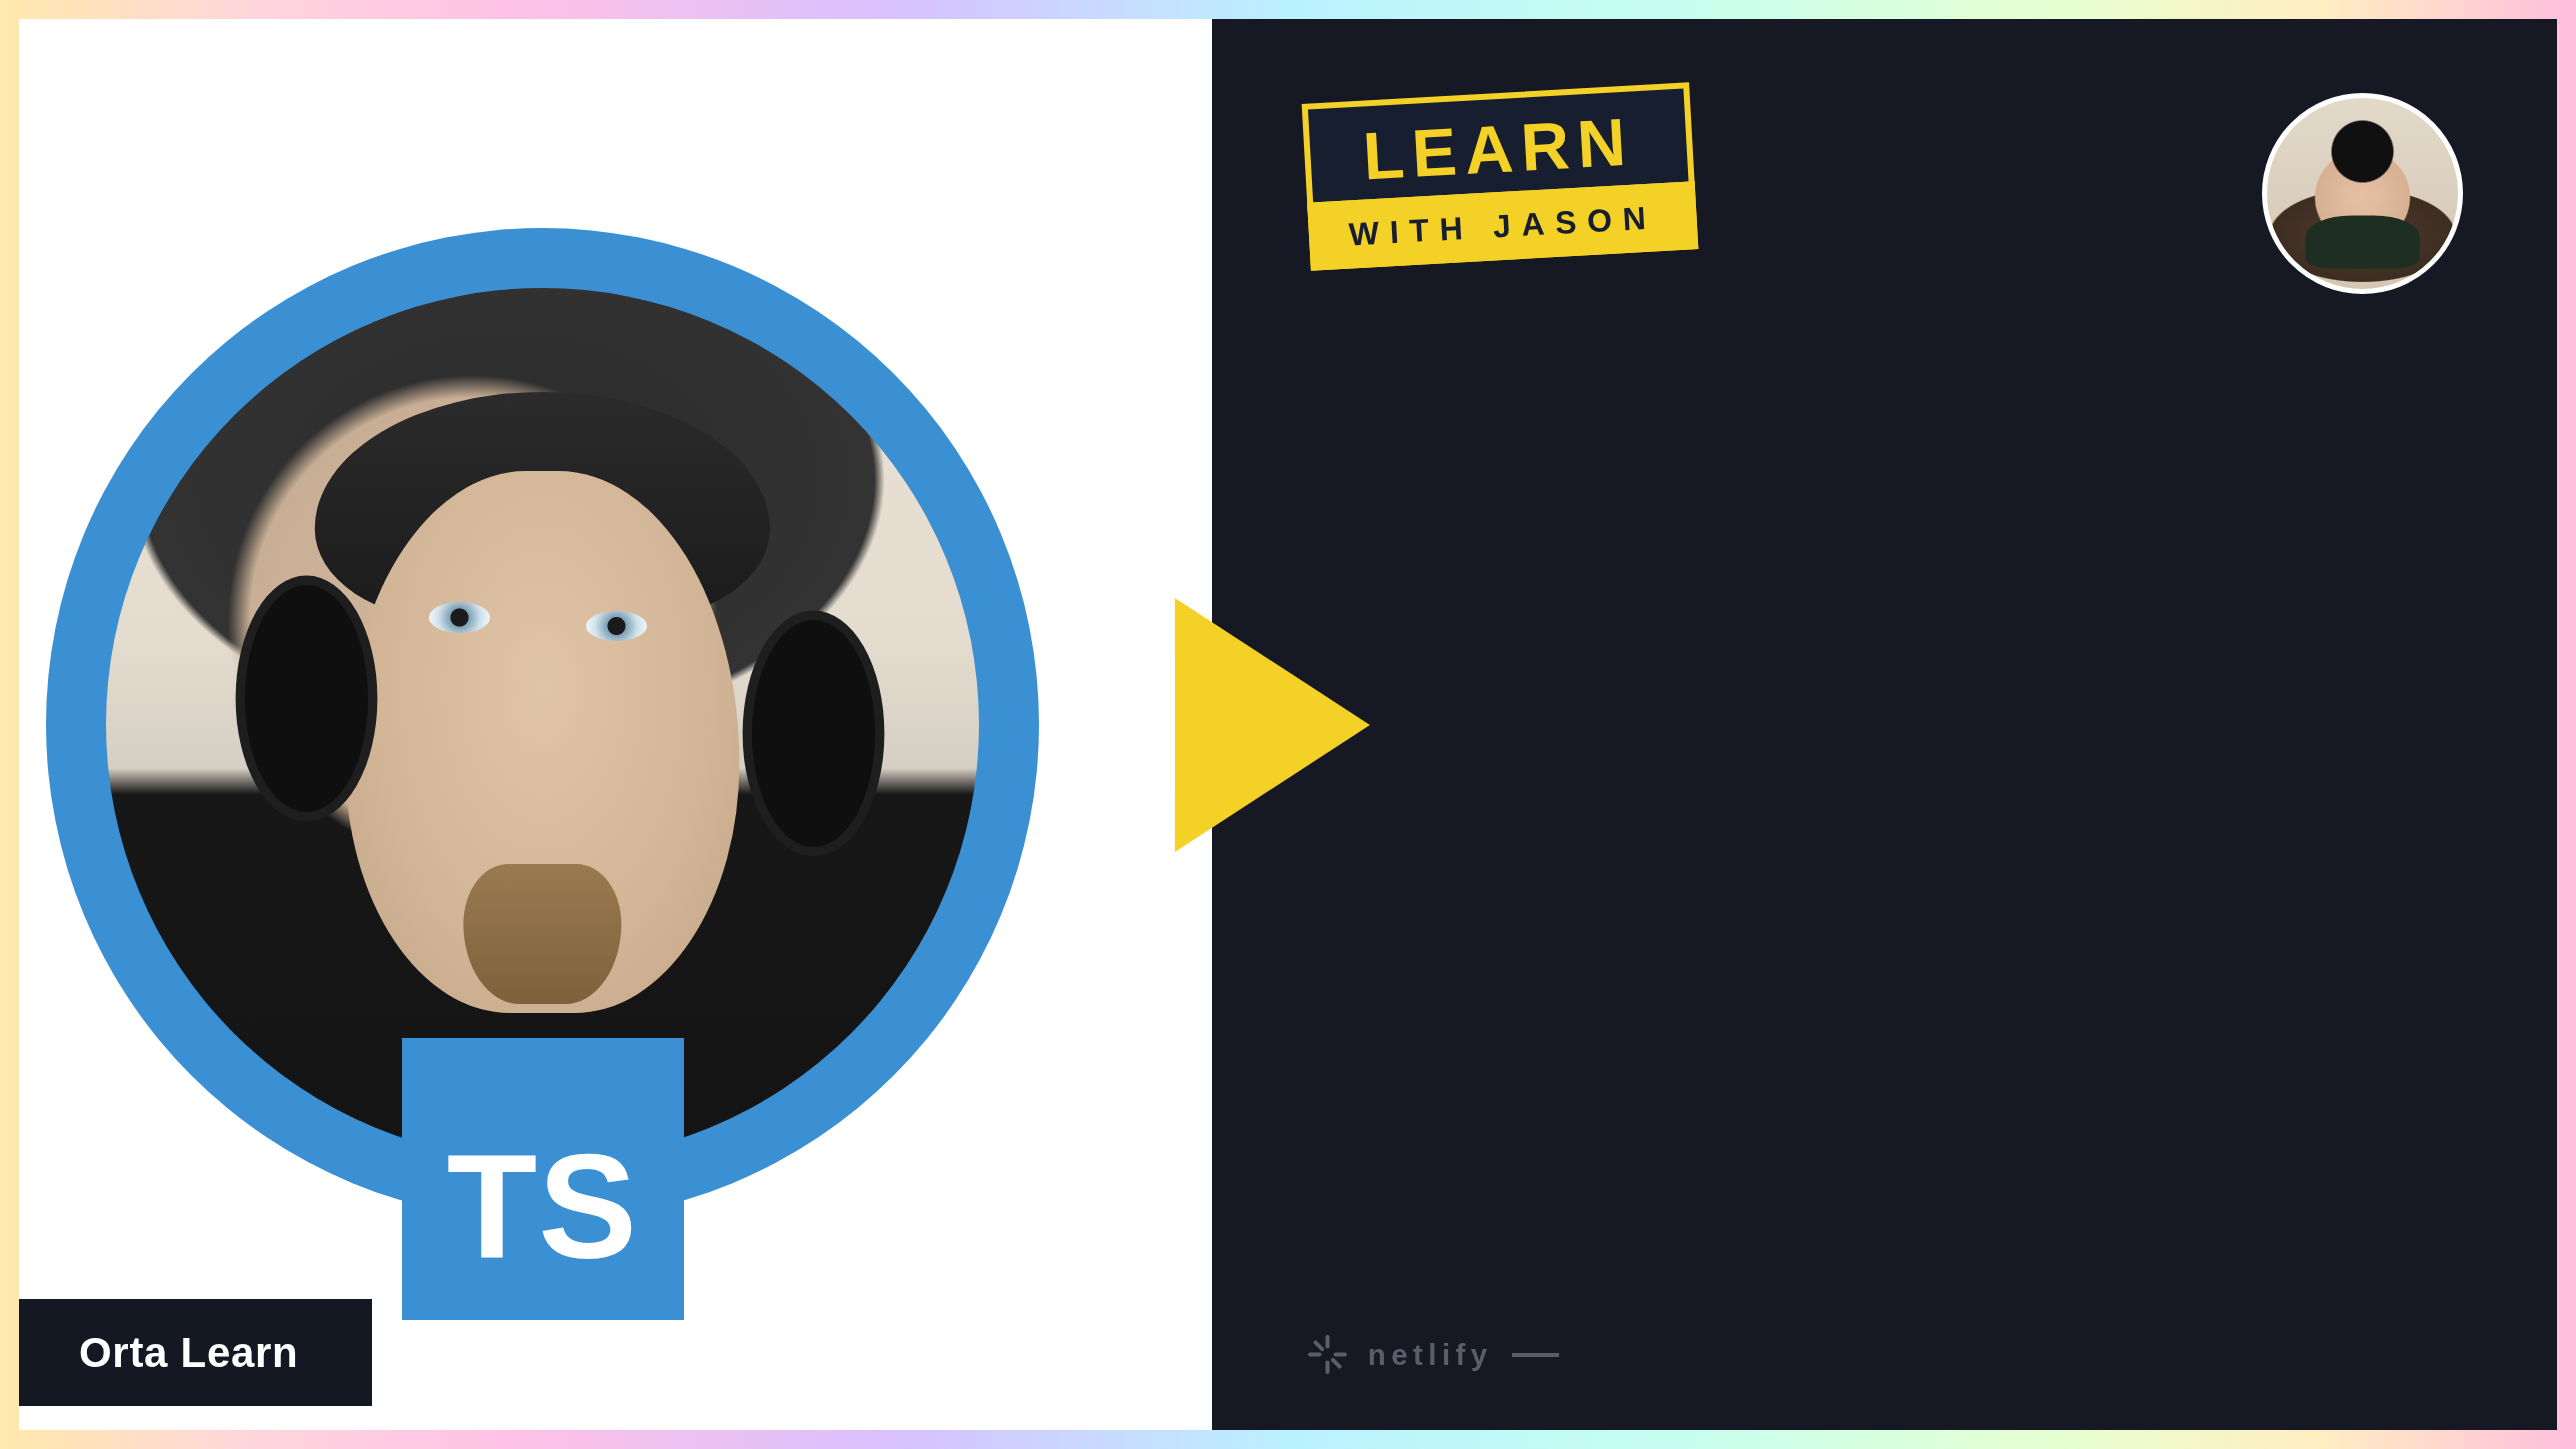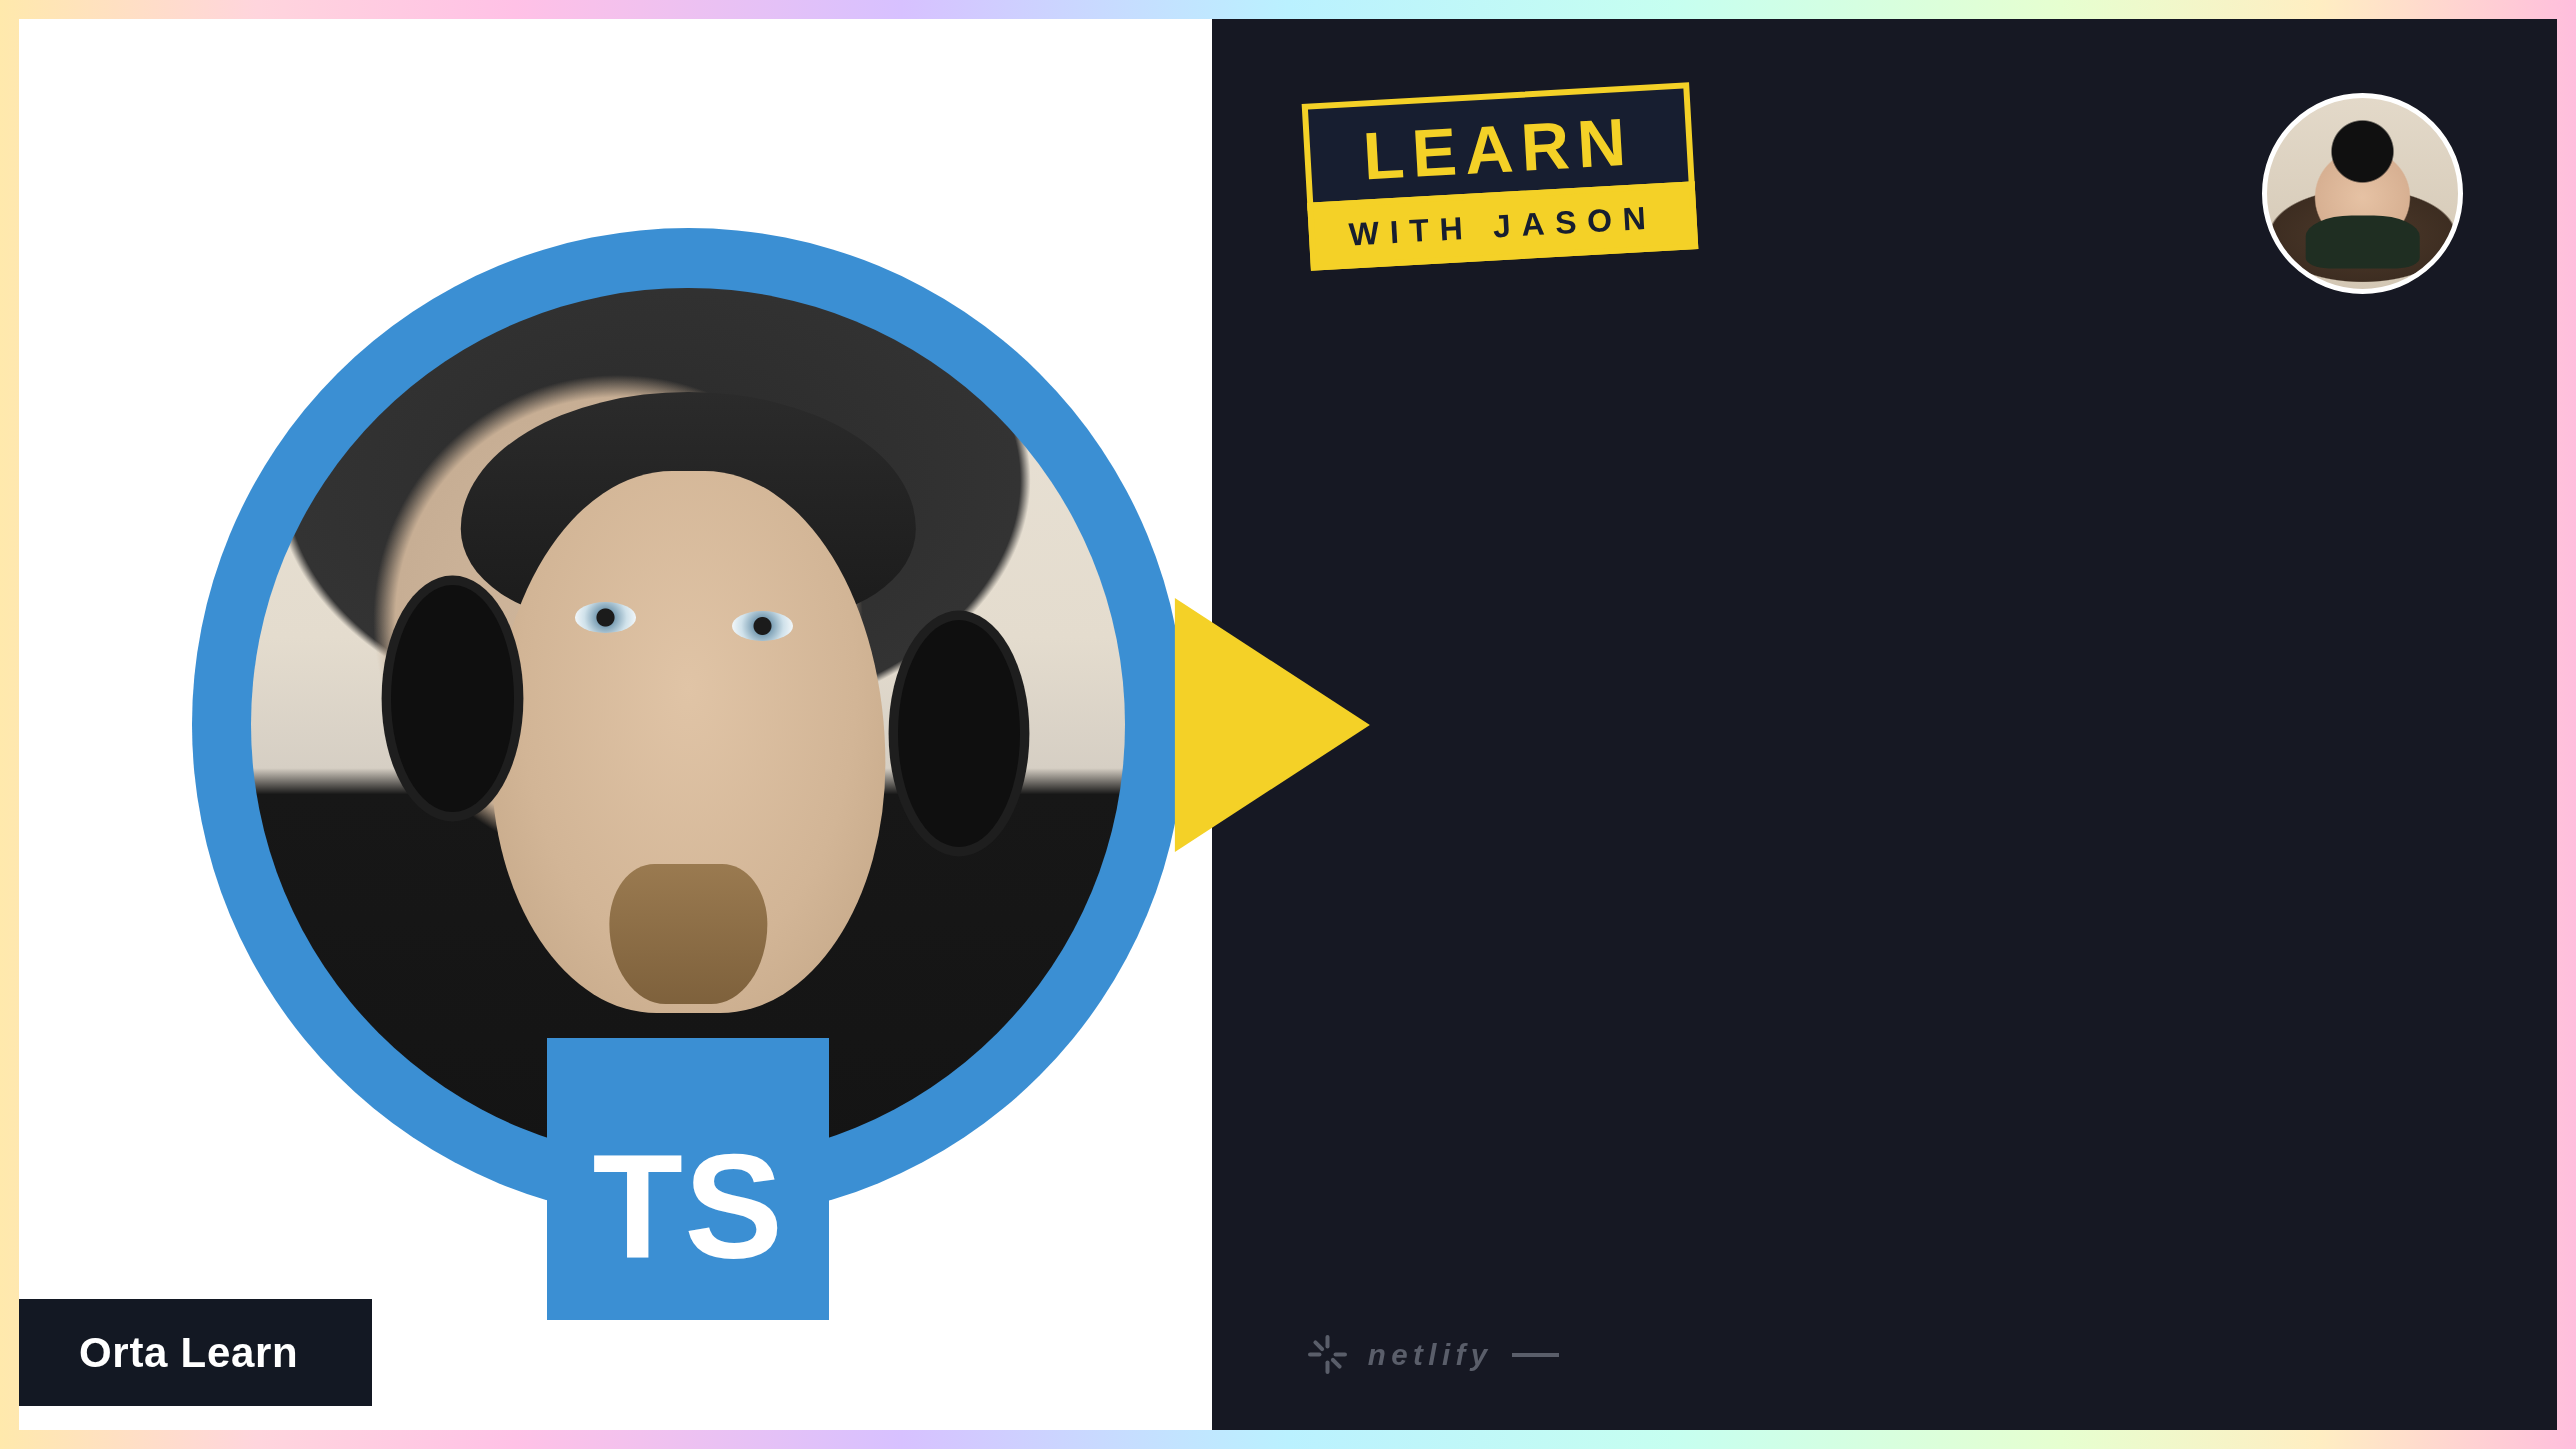--- a/index.html
+++ b/index.html
@@ -36,21 +36,21 @@
     }
 
     
     .left {
       width: 47%;
       height: 100%;
       background: #fff;
       position: relative;
       display: flex;
       align-items: center;
-      justify-content: flex-end;
+      justify-content: flex-start;
       padding: 40px 27px 40px 27px;
     }
     .portrait-ring {
       width: 993px;
       height: 993px;
       max-width: 95%;
       max-height: 95%;
       aspect-ratio: 1/1;
       border-radius: 50%;
       background: #3b8fd3;
@@ -209,21 +209,20 @@
       letter-spacing: -0.7px;
     }
 
     
     .sponsors {
       position: absolute;
       left: 94px; bottom: 54px;
       display: flex; gap: 81px;
       align-items: center;
       color: #5a5e6a;
-      font-style: italic;
     }
     .sponsor {
       display: flex; align-items: center; gap: 19px;
       font-size: 29.5px; letter-spacing: 5.4px; font-weight: 600;
     }
     .sponsor svg { display: block; }
     .sponsor .rule {
       width: 47px; height: 4px; background: #5a5e6a;
     }
 

